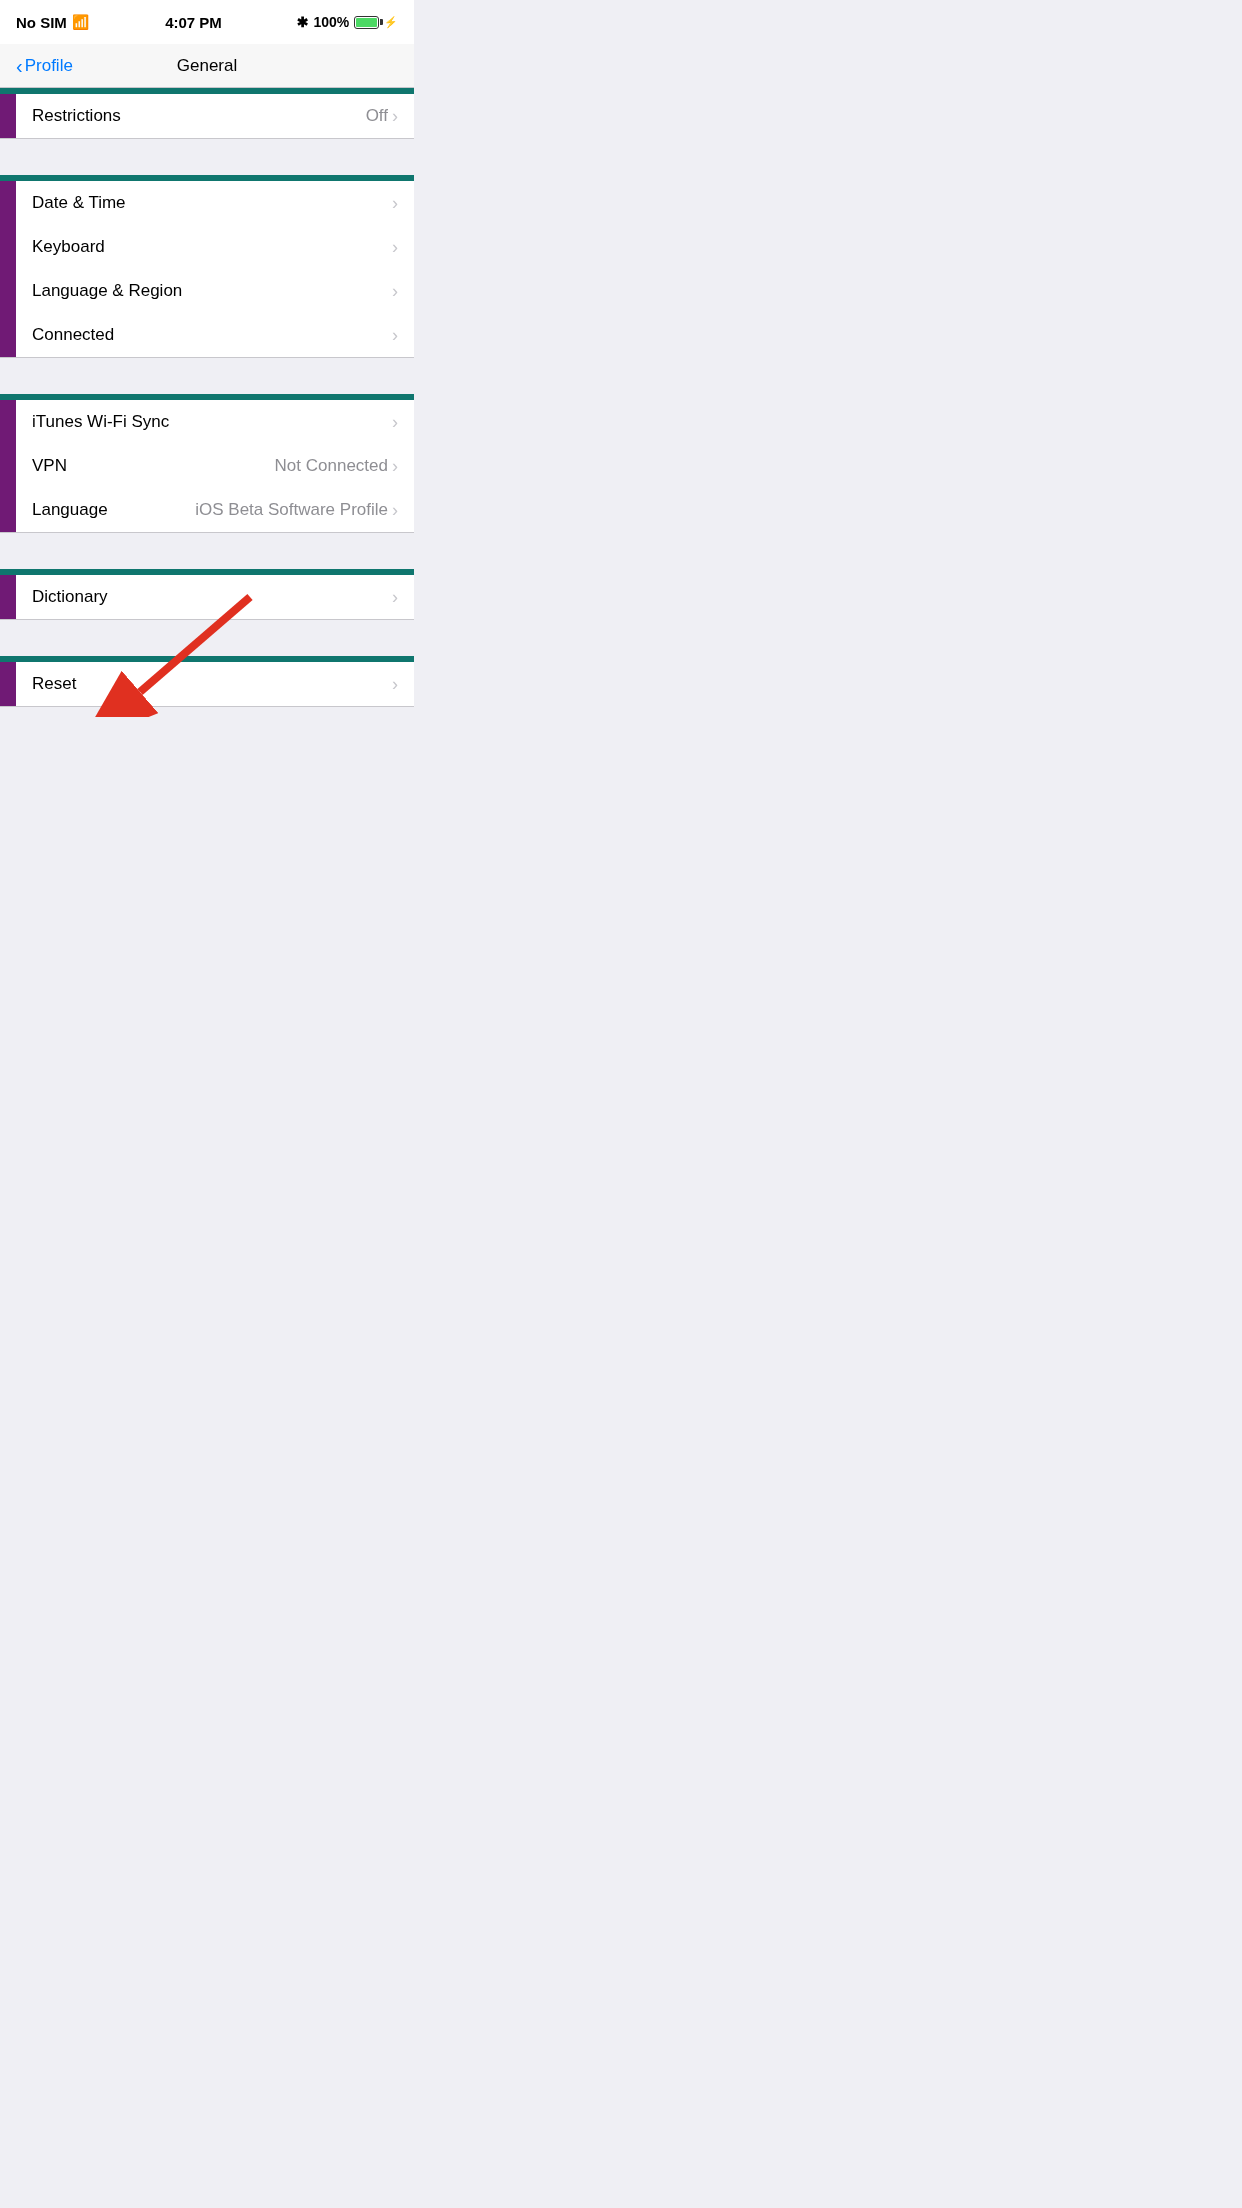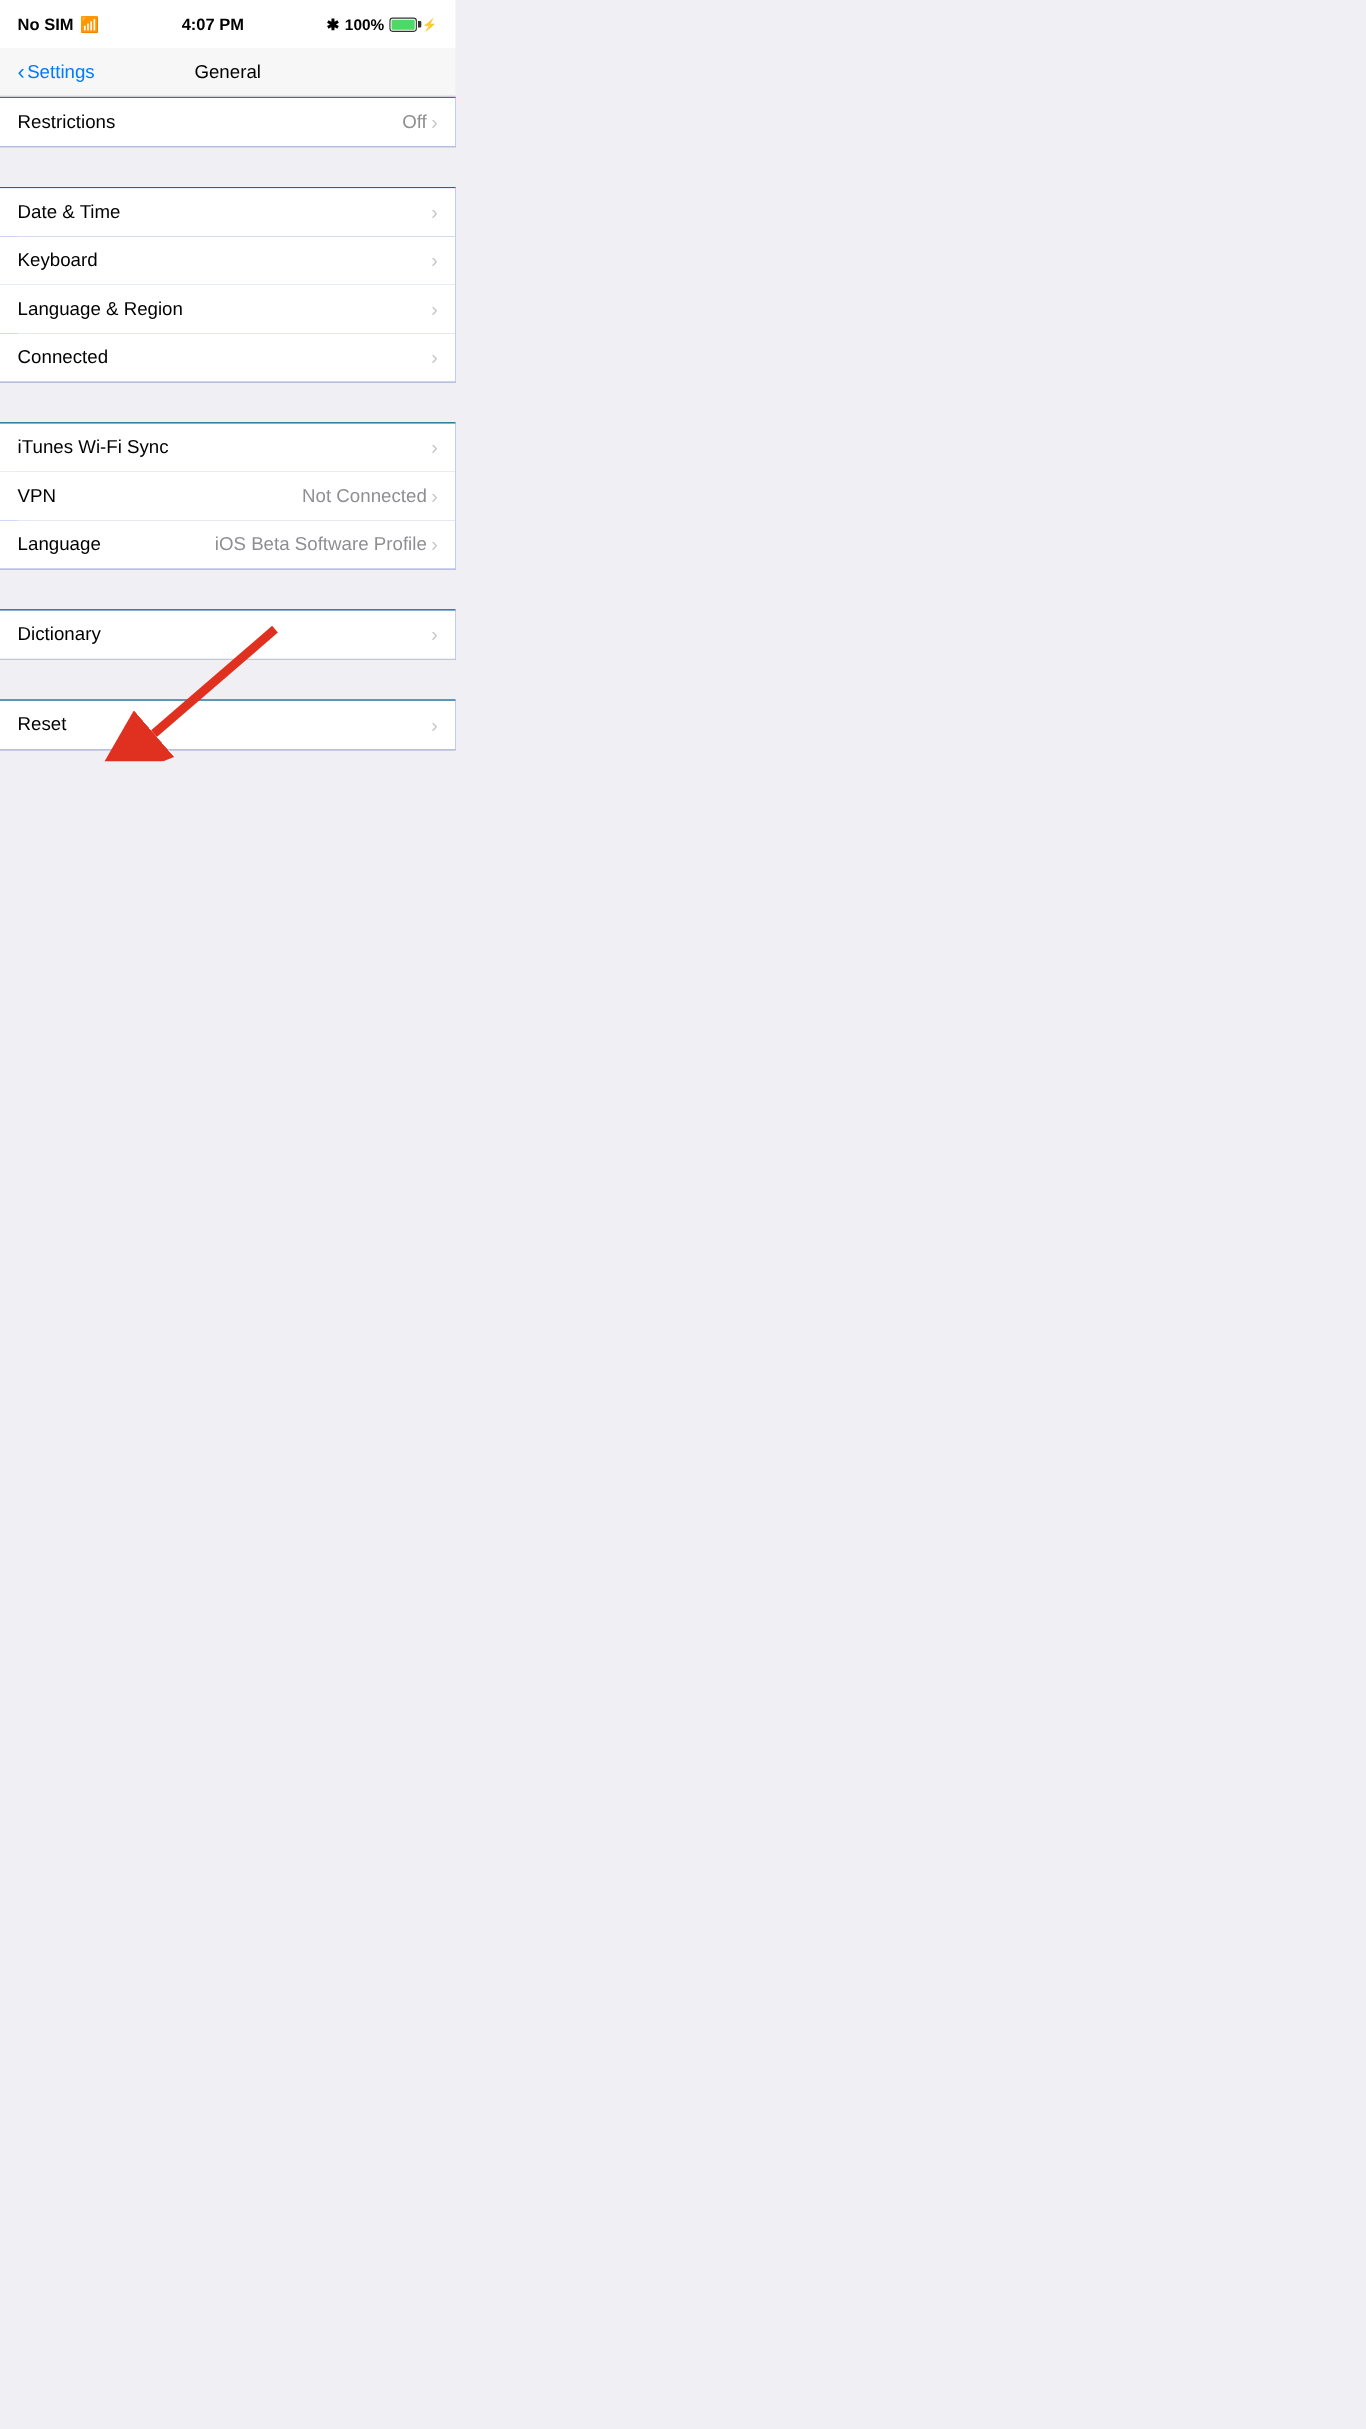--- a/index.html
+++ b/index.html
@@ -80,24 +80,25 @@
     }
     .back-chevron { font-size: 20px; line-height: 1; }
     .nav-title {
       font-size: 17px;
       font-weight: 400;
       color: #000;
     }
 
     
     .section-group {
-      background: #1d4ed8;
-      border-top: 1px solid #0f766e;
+      background: #701a75;
+      border-top: 6px solid #0f766e;
       border-bottom: 1px solid #c8c7cc;
       margin-bottom: 0;
+      padding-left: 16px;
     }
 
     .section-separator {
       height: 36px;
       background: #efeff4;
     }
 
     .list-item {
       background: #fff;
       height: 44px;
@@ -175,21 +176,21 @@
           <div class="battery-fill"></div>
         </div>
       </div>
       <span class="bolt-icon">⚡</span>
     </div>
   </div>
 
   <div class="nav-bar">
     <div class="back-btn">
       <span class="back-chevron">‹</span>
-      <span>Settings</span>
+      <span>Profile</span>
     </div>
     <span class="nav-title">General</span>
   </div>
 
   <div class="section-group">
     <div class="list-item">
       <span class="item-label">Restrictions</span>
       <div class="item-right">
         <span>Off</span>
         <span class="chevron-right">›</span>

